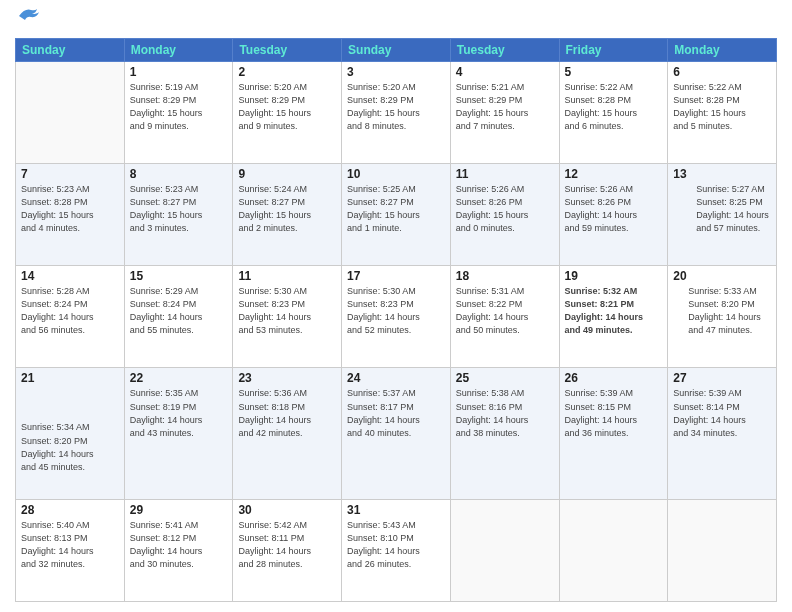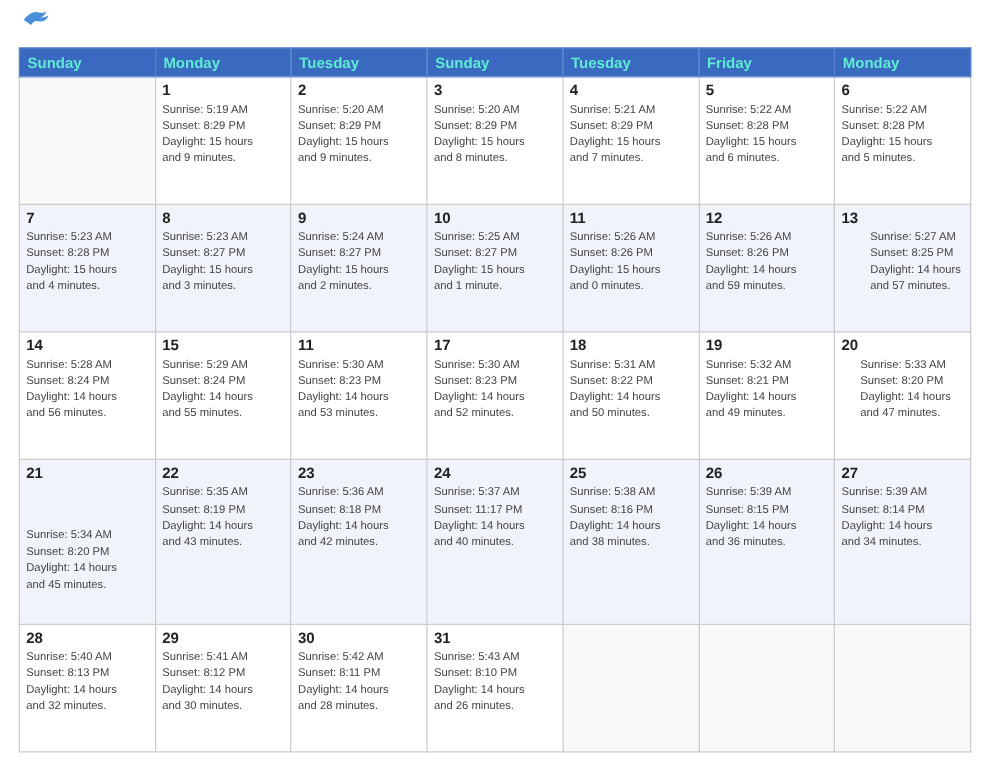--- a/index.html
+++ b/index.html
@@ -256,21 +256,21 @@
           </td>
           <td>
             <span class="day-number">18</span>
             <div class="day-info" style="white-space: pre-line;">Sunrise: 5:31 AM
 Sunset: 8:22 PM
 Daylight: 14 hours
 and 50 minutes.</div>
           </td>
           <td>
             <span class="day-number">19</span>
-            <div class="day-info" style="white-space: pre-line;">Sunrise: 5:32 AM
+            <div class="day-info" style="white-space: pre-line; font-weight: bold;">Sunrise: 5:32 AM
 Sunset: 8:21 PM
 Daylight: 14 hours
 and 49 minutes.</div>
           </td>
           <td>
             <span class="day-number">20</span>
             <div class="day-info" style="white-space: pre-line; margin-left: 15px;">Sunrise: 5:33 AM
 Sunset: 8:20 PM
 Daylight: 14 hours
 and 47 minutes.</div>
@@ -294,21 +294,21 @@
           <td>
             <span class="day-number">23</span>
             <div class="day-info" style="white-space: pre-line;">Sunrise: 5:36 AM
 Sunset: 8:18 PM
 Daylight: 14 hours
 and 42 minutes.</div>
           </td>
           <td>
             <span class="day-number">24</span>
             <div class="day-info" style="white-space: pre-line;">Sunrise: 5:37 AM
-Sunset: 11:17 PM
+Sunset: 8:17 PM
 Daylight: 14 hours
 and 40 minutes.</div>
           </td>
           <td>
             <span class="day-number">25</span>
             <div class="day-info" style="white-space: pre-line;">Sunrise: 5:38 AM
 Sunset: 8:16 PM
 Daylight: 14 hours
 and 38 minutes.</div>
           </td>

